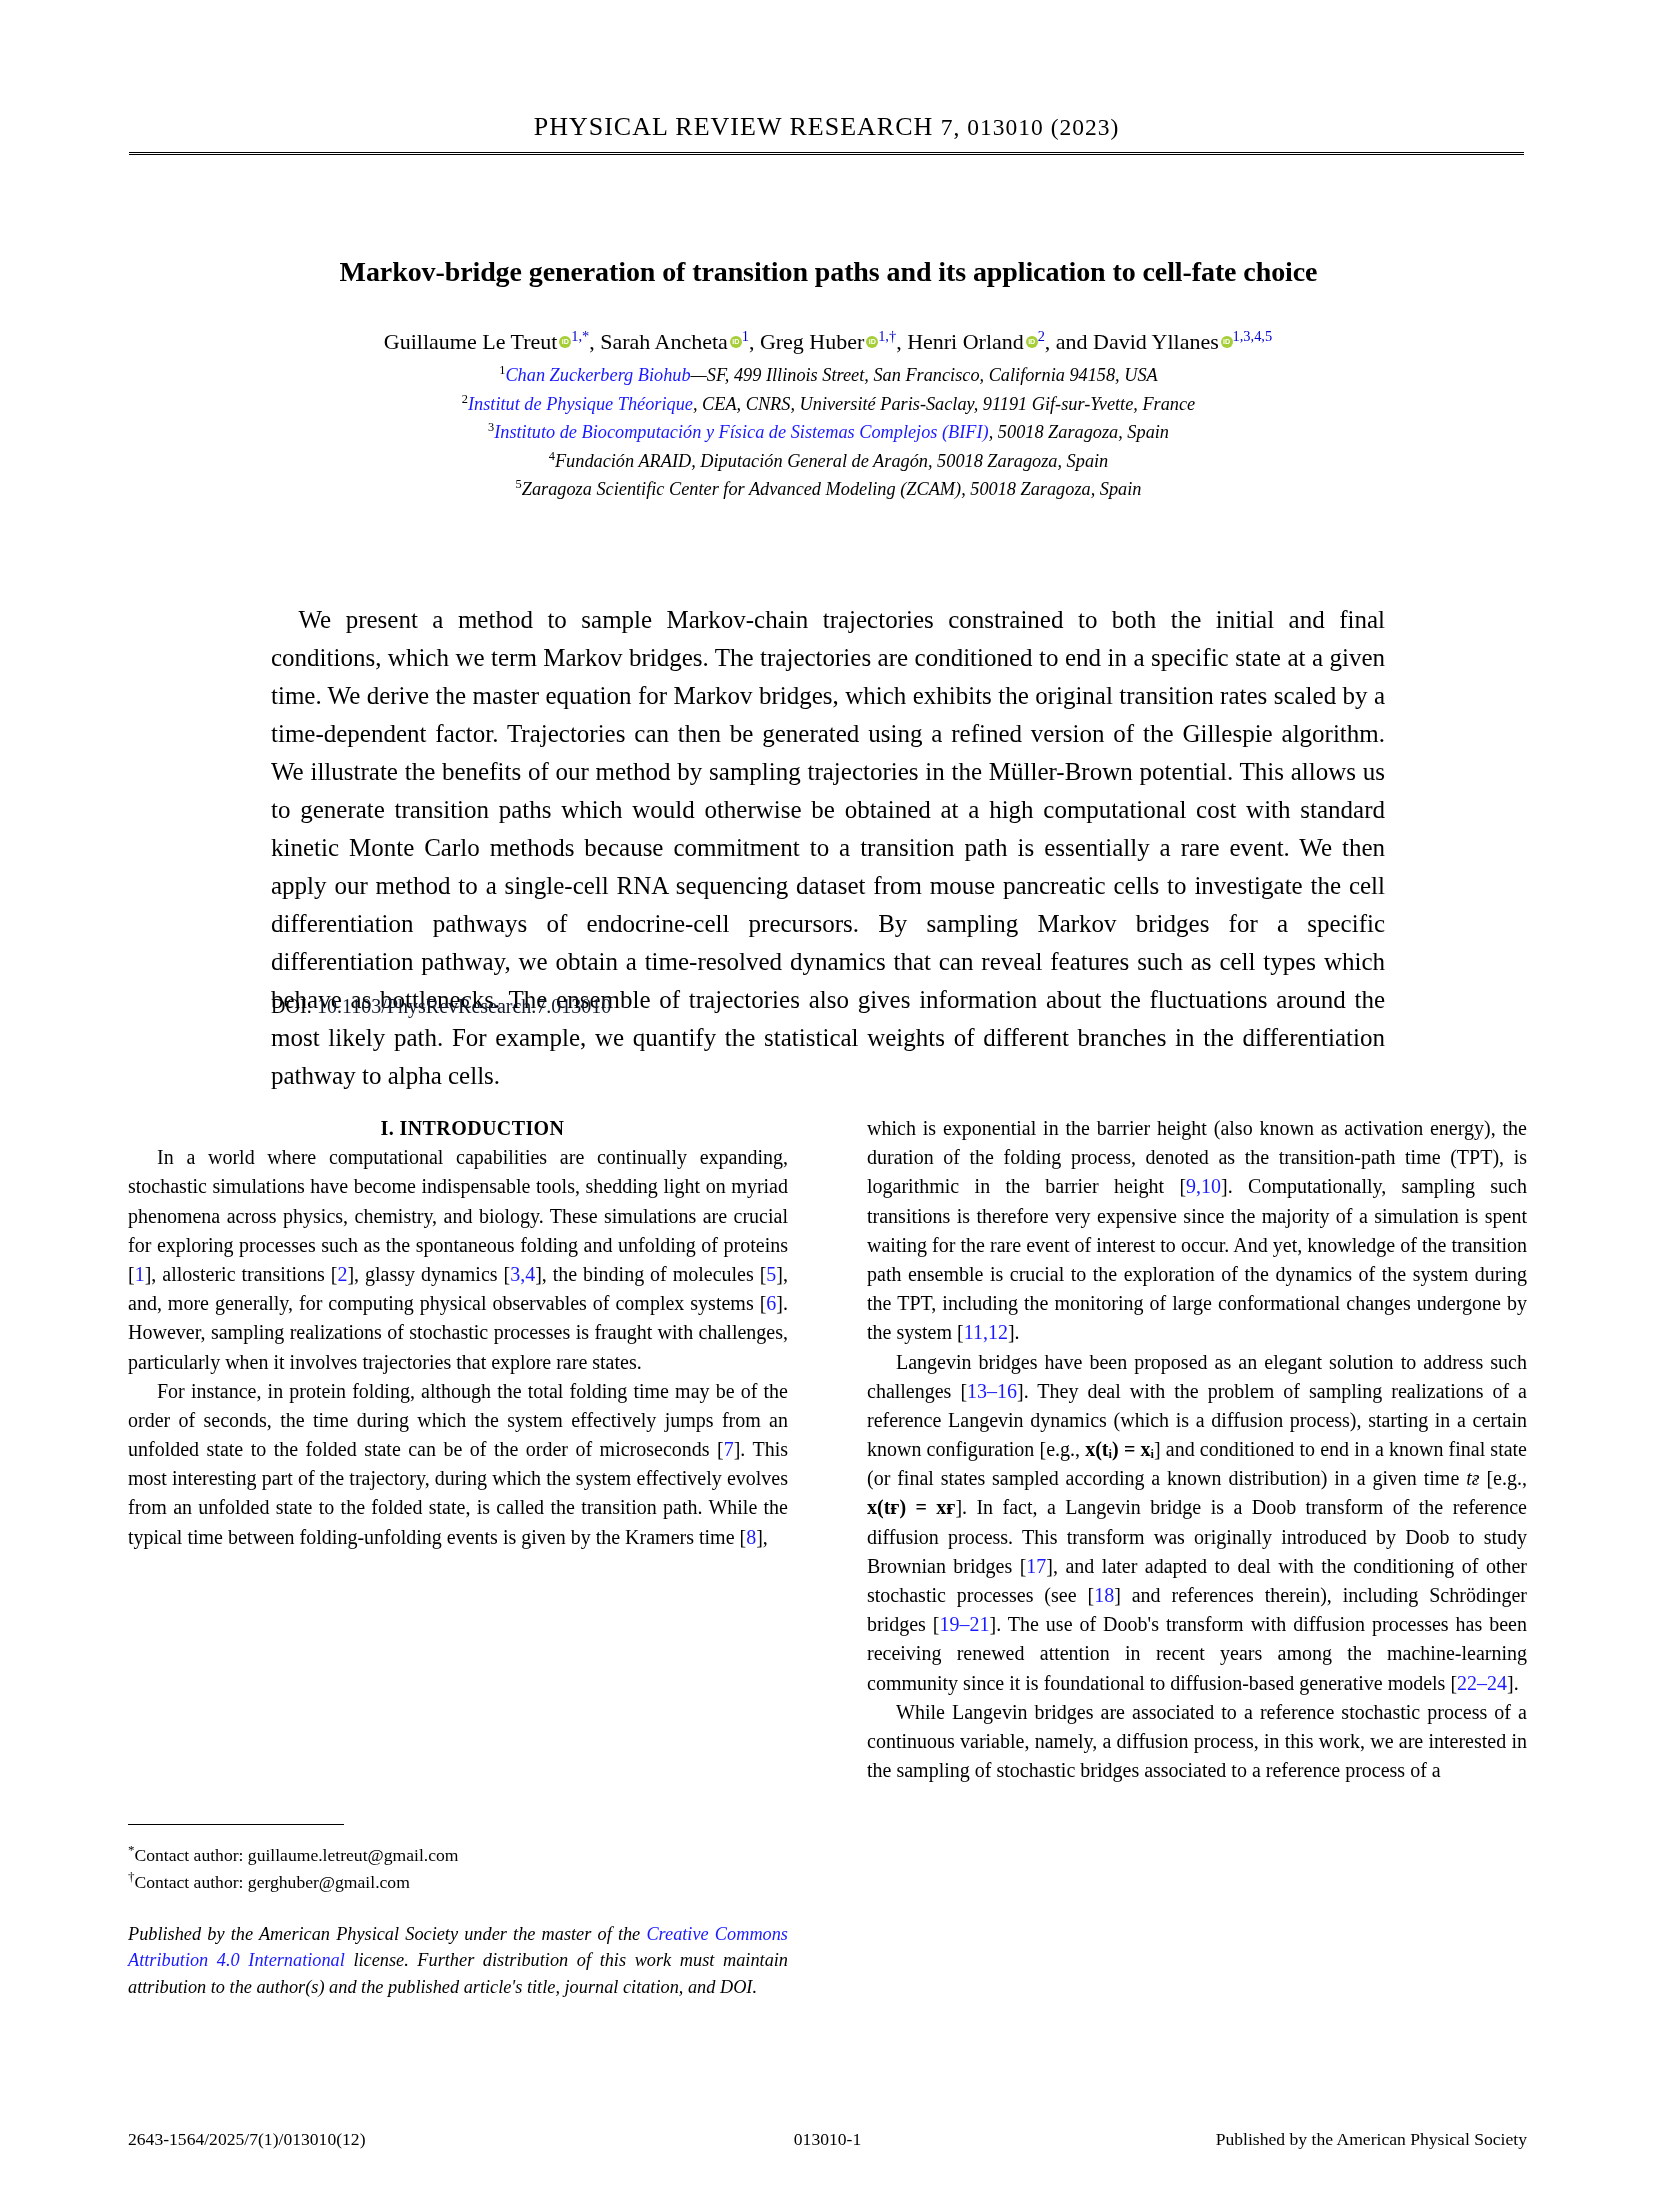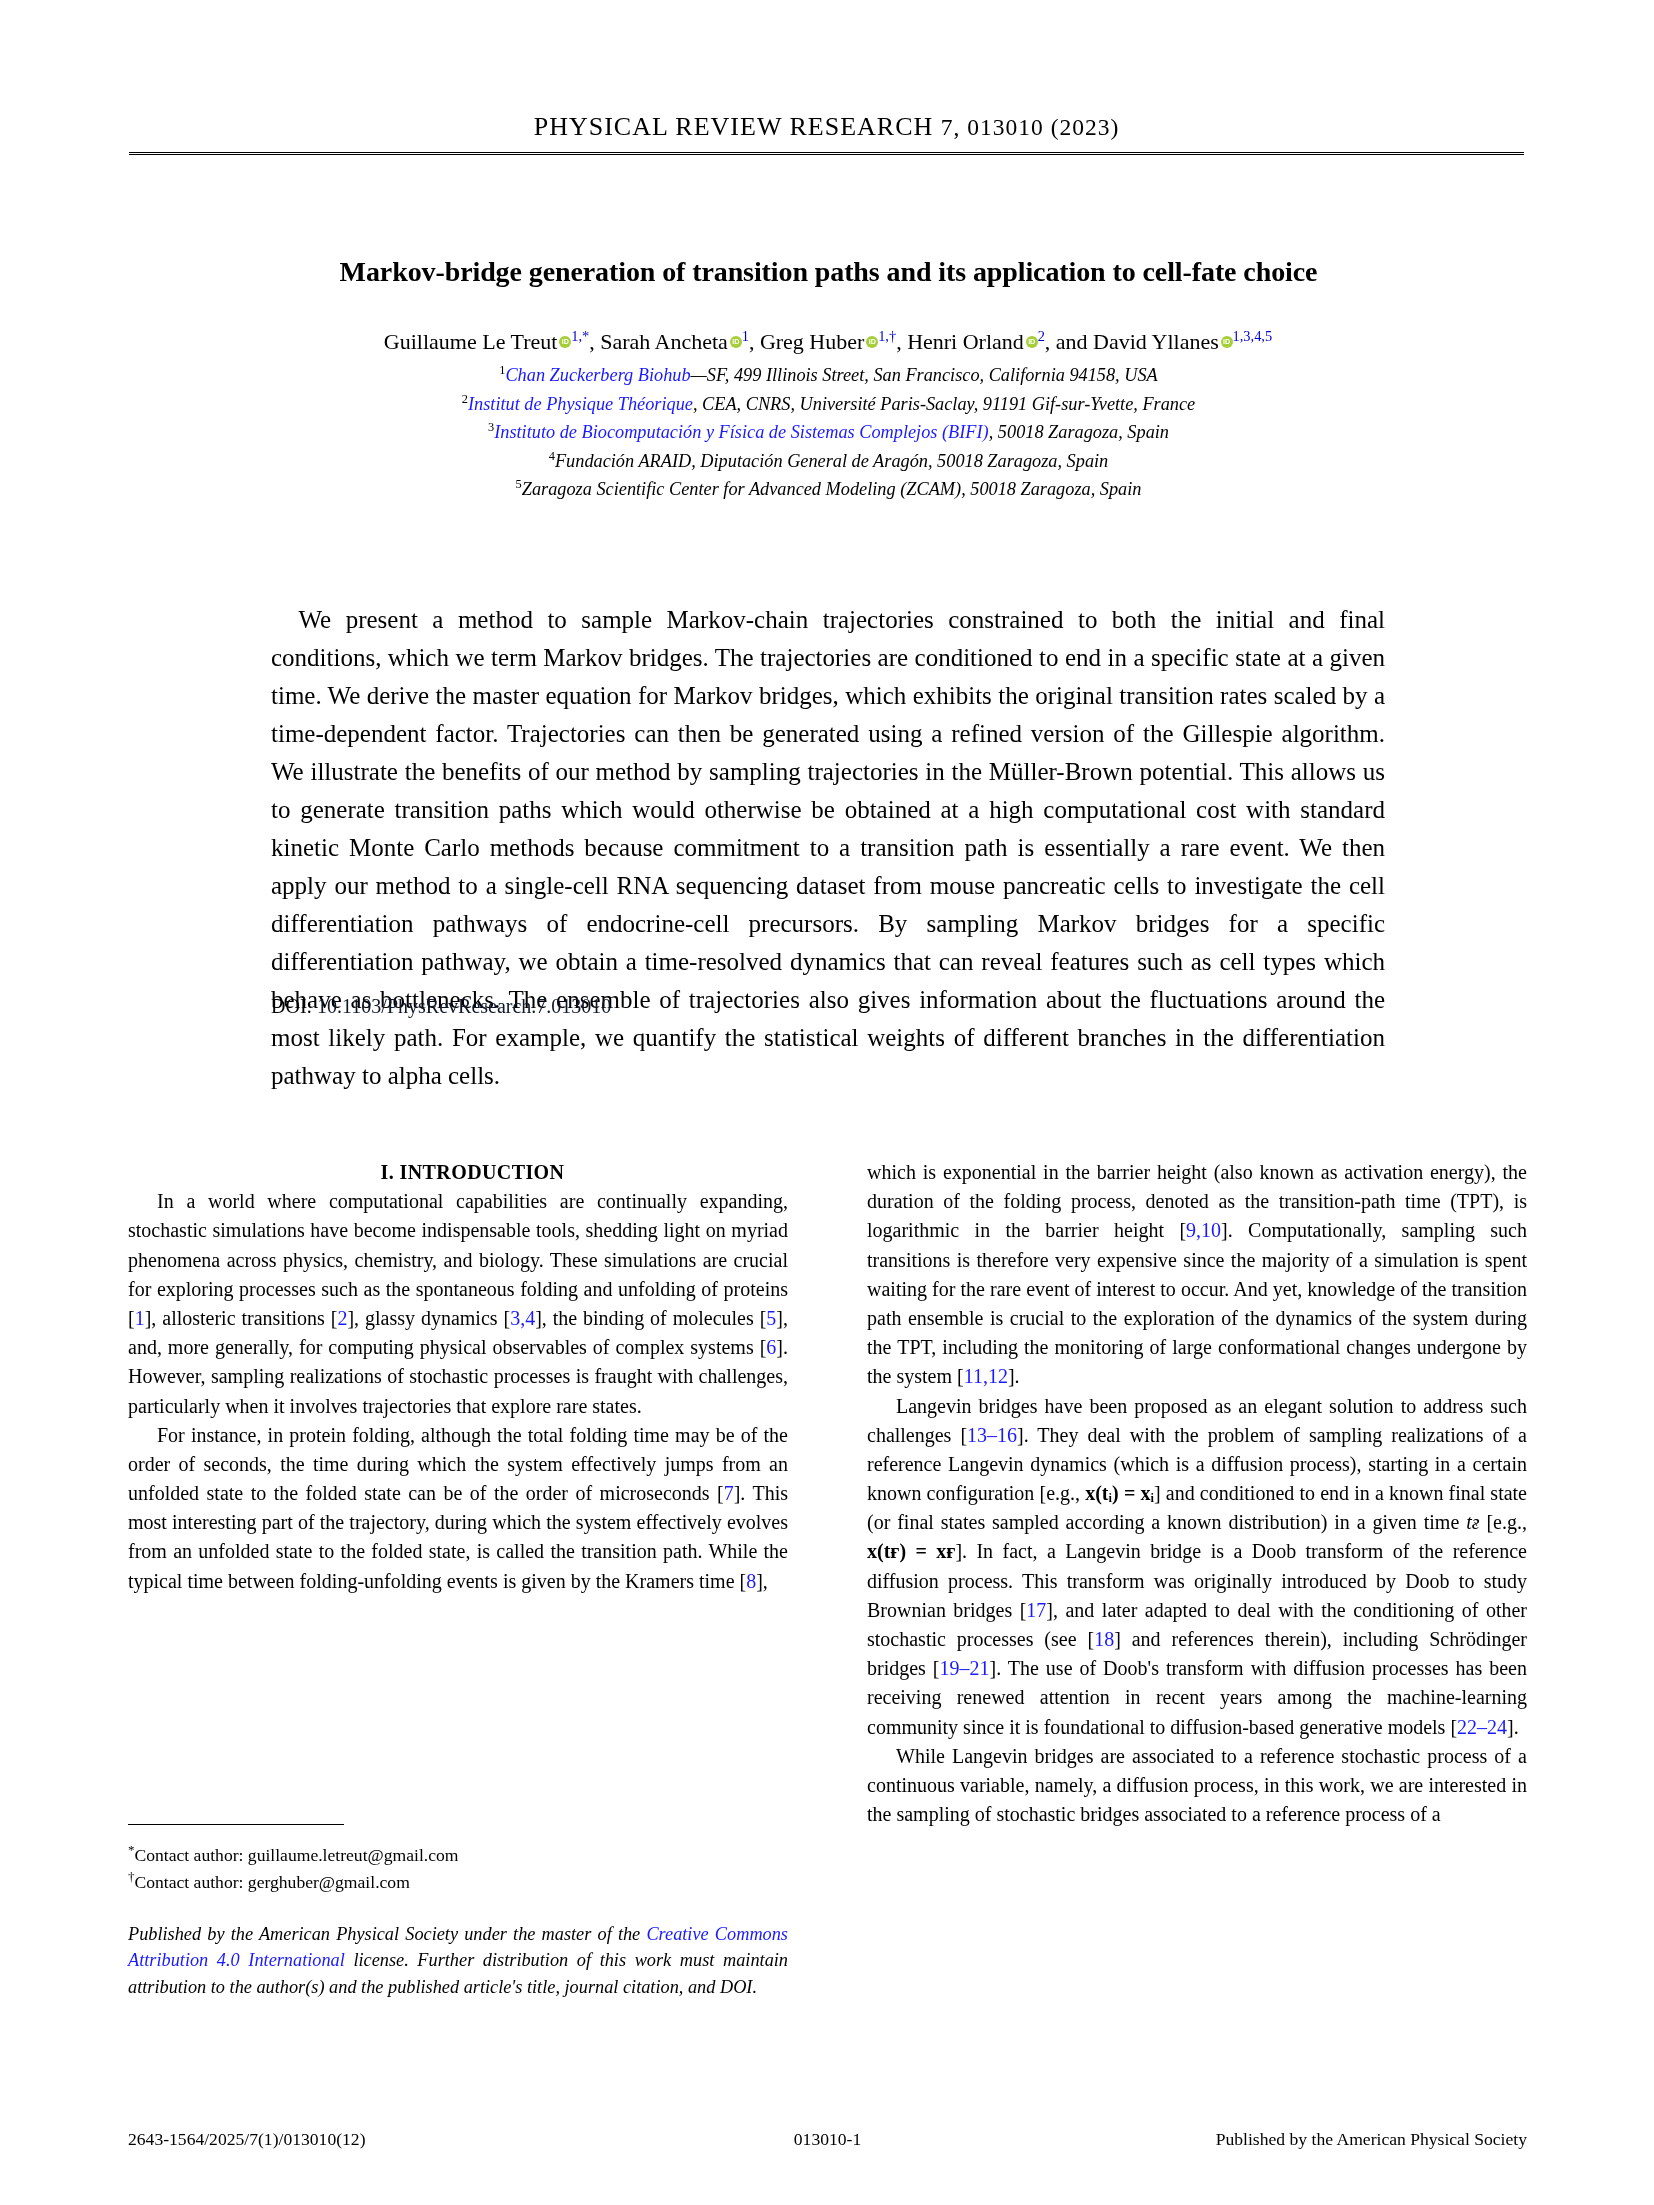--- a/index.html
+++ b/index.html
@@ -190,21 +190,20 @@
     height: 915px;
   }
   .col {
     position: absolute;
     top: 0;
     width: 660px;
     font-size: 20px;
     line-height: 1.46;
     text-align: justify;
     text-justify: inter-word;
-    margin-top: 44px;
   }
   .col-left { left: 0; }
   .col-right { left: 739px; }
   .col p {
     margin: 0;
     text-indent: 29px;
   }
   .col p.noindent { text-indent: 0; }
   .section-head {
     text-align: center;

